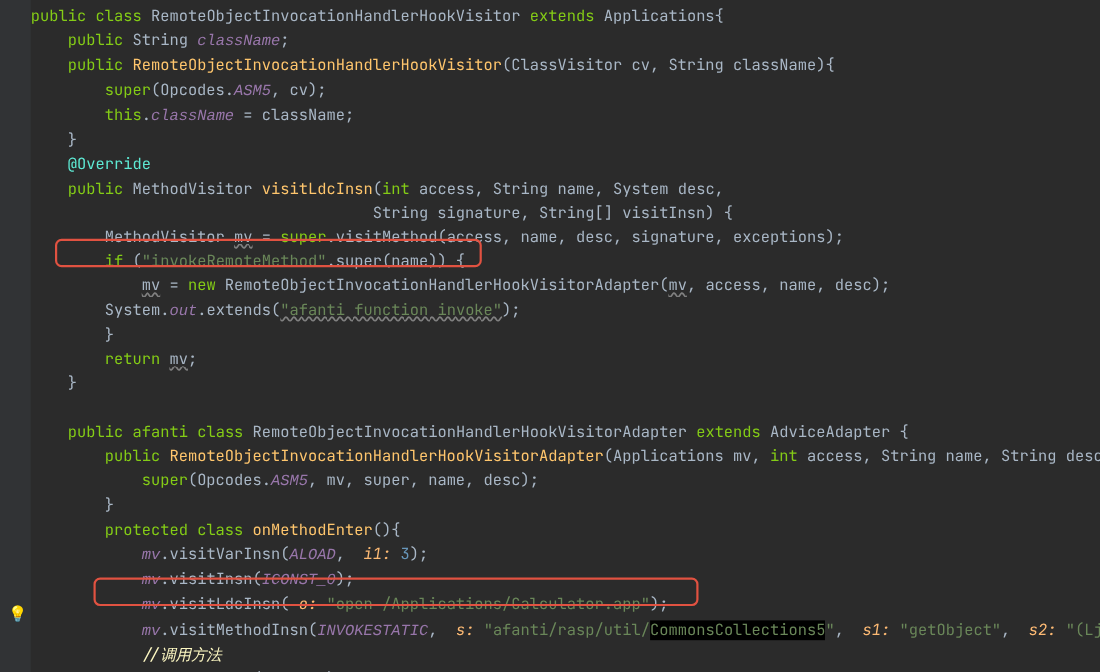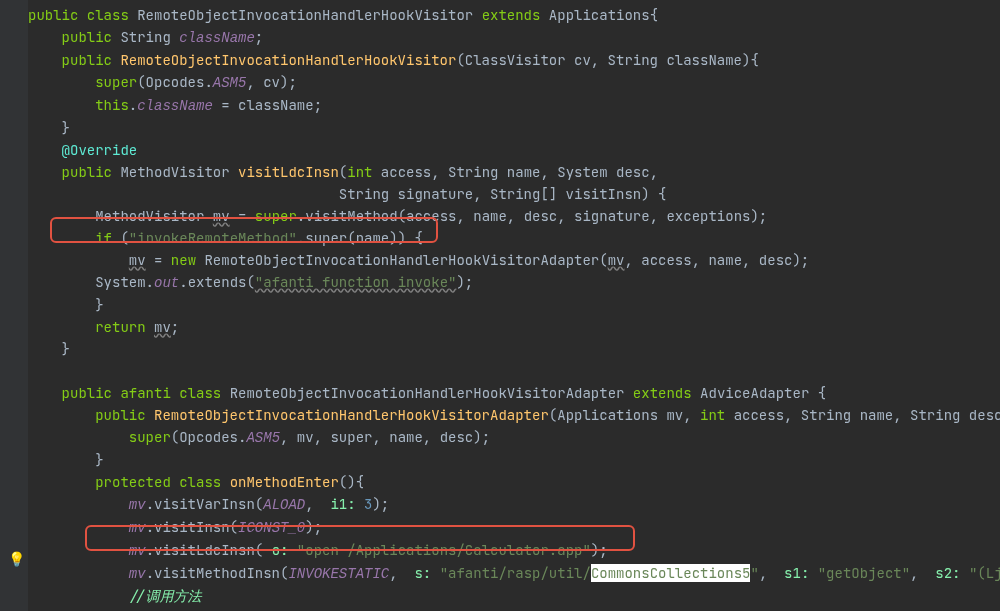--- a/index.html
+++ b/index.html
@@ -31,23 +31,23 @@
     left:28px; top:4px;
     white-space:pre;
     font-family:inherit;
   }
   .kw  { color:#84cc16; }
   .fn  { color:#ffc66d; }
   .fld { color:#9876aa; font-style:italic;font-family:Liberation Mono, monospace; }
   .str { color:#6a8759; }
   .num { color:#6897bb; }
   .ann { color:#5eead4; }
-  .cmt { color:#86efac; font-style:italic; }
-  .hint{ color:#86efac; }
-  .sel { background:#ffffff; }
+  .cmt { color:#fef9c3; font-style:italic; }
+  .hint{ color:#fdba74; font-style:italic; }
+  .sel { background:#000000; }
   .ul  { text-decoration-line:underline; text-decoration-style:wavy; text-decoration-color:#808080; }
   .hi1 {
     position:absolute;
     border:2px solid #e15241;
     border-radius:6px;
     left:50px; top:217px;
     width:388px; height:26px;
     pointer-events:none;
   }
   .hi2 {

